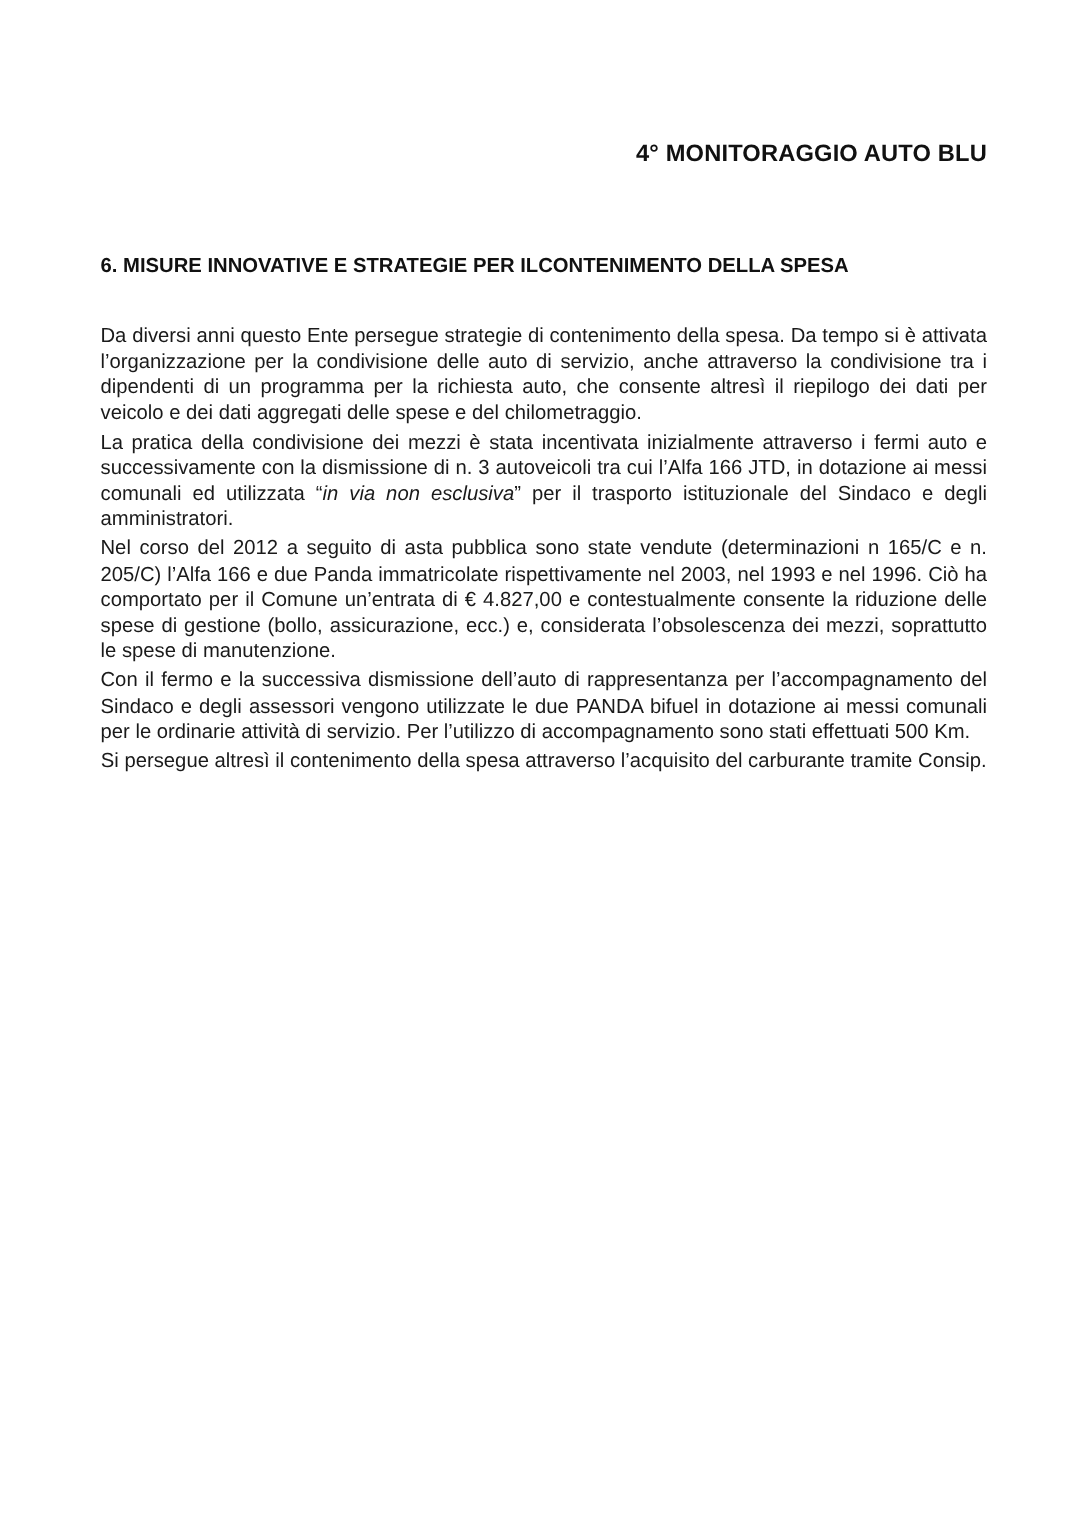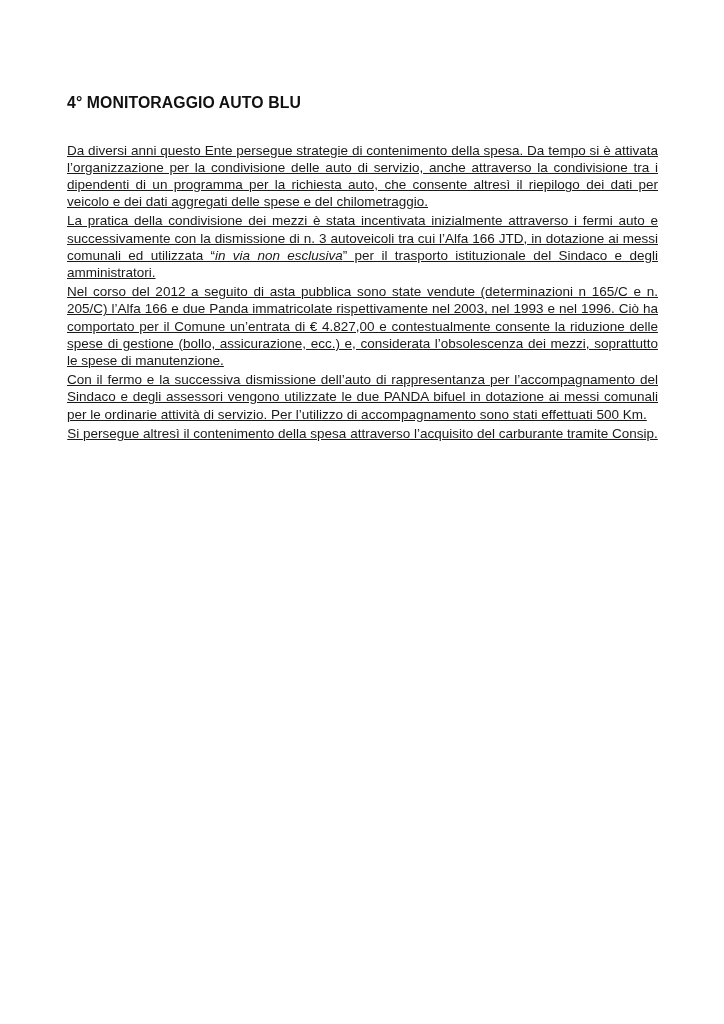--- a/index.html
+++ b/index.html
@@ -15,36 +15,35 @@
     background: #ffffff;
     color: #1a1a1a;
     font-family: "Liberation Sans", sans-serif;
     padding: 83px 66px 0 67px;
     overflow: hidden;
   }
   .doc-title {
     font-size: 15.8px;
     line-height: 18px;
     font-weight: bold;
-    text-align: left;
+    text-align: right;
     color: #111111;
     letter-spacing: 0.1px;
     white-space: nowrap;
   }
   .section-heading {
     margin-top: 56px;
     font-size: 13.5px;
     line-height: 17.2px;
     font-weight: bold;
     color: #111111;
     white-space: nowrap;
   }
   .body-text {
     margin-top: 30px;
-    text-decoration: underline;
   }
   .para {
     margin: 0 0 2px 0;
     font-size: 13.5px;
     line-height: 17.2px;
     text-align: justify;
     color: #1a1a1a;
   }
   .para.single-line {
     text-align: center;
@@ -54,20 +53,21 @@
     font-style: italic;
   }
 </style>
 </head>
 <body>
 
 <div class="page">
 
   <h1 class="doc-title">4° MONITORAGGIO AUTO BLU</h1>
 
+  <h2 class="section-heading">6. MISURE INNOVATIVE E STRATEGIE PER ILCONTENIMENTO DELLA SPESA</h2>
 
   <div class="body-text">
 
     <p class="para">Da diversi anni questo Ente persegue strategie di contenimento della spesa. Da tempo si è attivata l’organizzazione per la condivisione delle auto di servizio, anche attraverso la condivisione tra i dipendenti di un programma per la richiesta auto, che consente altresì il riepilogo dei dati per veicolo e dei dati aggregati delle spese e del chilometraggio.</p>
 
 
     <p class="para"><span>La pratica della condivisione dei mezzi è stata incentivata inizialmente attraverso i fermi auto e successivamente con la dismissione di n. 3 autoveicoli tra cui l’Alfa 166 JTD, in dotazione ai messi comunali ed utilizzata “</span><span class="italic-run">in via non esclusiva</span><span>” per il trasporto istituzionale del Sindaco e degli amministratori.</span></p>
 
     <p class="para">Nel corso del 2012 a seguito di asta pubblica sono state vendute (determinazioni n 165/C e n. 205/C) l’Alfa 166 e due Panda immatricolate rispettivamente nel 2003, nel 1993 e nel 1996. Ciò ha comportato per il Comune un’entrata di € 4.827,00 e contestualmente consente la riduzione delle spese di gestione (bollo, assicurazione, ecc.) e, considerata l’obsolescenza dei mezzi, soprattutto le spese di manutenzione.</p>
 

